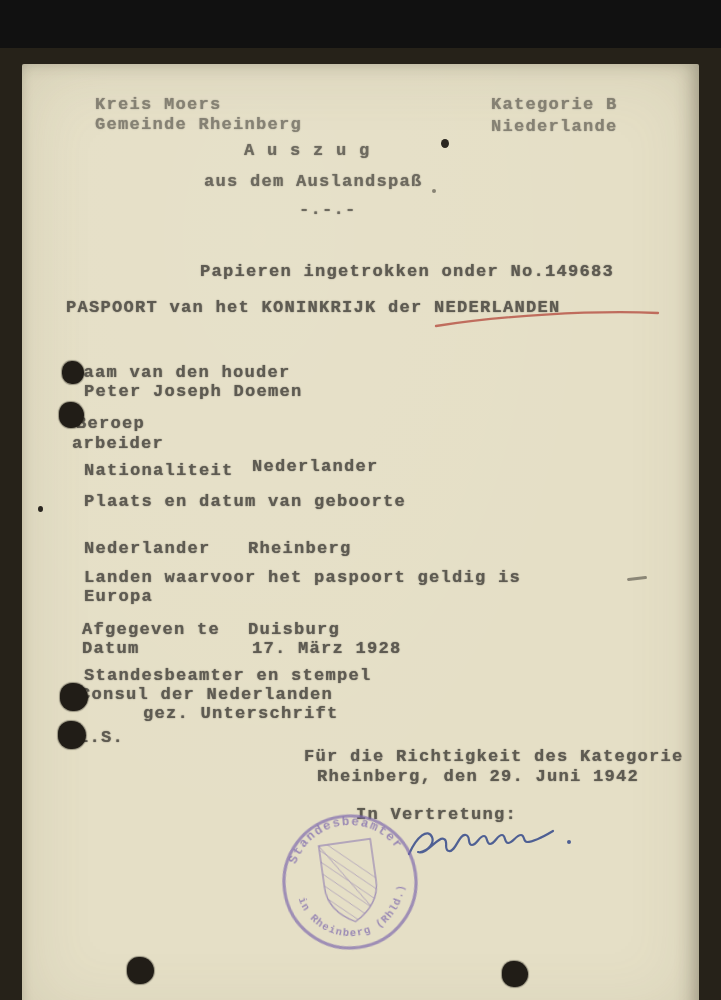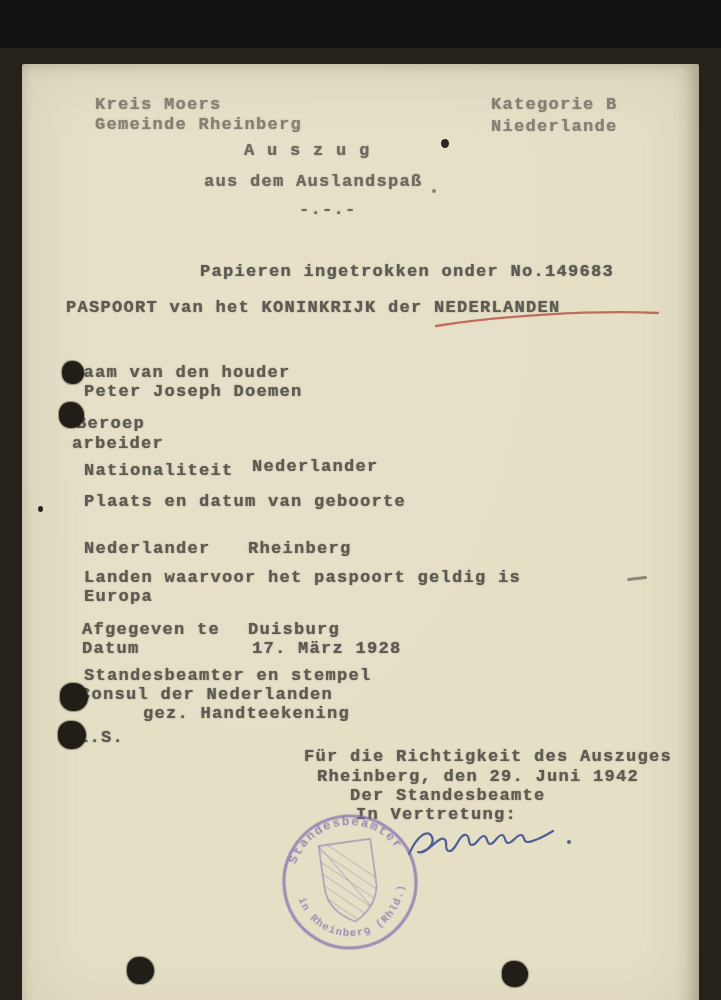--- a/index.html
+++ b/index.html
@@ -84,26 +84,25 @@
     <div class="line t-dark" style="left:62px;top:475px">Nederlander</div>
     <div class="line t-dark" style="left:226px;top:475px">Rheinberg</div>
     <div class="line t-dark" style="left:62px;top:504px">Landen waarvoor het paspoort geldig is</div>
     <div class="line t-dark" style="left:62px;top:523px">Europa</div>
     <div class="line t-dark" style="left:60px;top:556px">Afgegeven te</div>
     <div class="line t-dark" style="left:226px;top:556px">Duisburg</div>
     <div class="line t-dark" style="left:60px;top:575px">Datum</div>
     <div class="line t-dark" style="left:230px;top:575px">17. März 1928</div>
     <div class="line t-dark" style="left:62px;top:602px">Standesbeamter en stempel</div>
     <div class="line t-dark" style="left:58px;top:621px">Consul der Nederlanden</div>
-    <div class="line t-dark" style="left:121px;top:640px">gez. Handteekening</div>
+    <div class="line t-dark" style="left:121px;top:640px">gez. Unterschrift</div>
     <div class="line t-dark" style="left:56px;top:664px">L.S.</div>
 
-    <div class="line t-dark" style="left:282px;top:683px">Für die Richtigkeit des Auszuges</div>
+    <div class="line t-dark" style="left:282px;top:683px">Für die Richtigkeit des Kategorie</div>
     <div class="line t-dark" style="left:295px;top:703px">Rheinberg, den 29. Juni 1942</div>
-    <div class="line t-dark" style="left:328px;top:722px">Der Standesbeamte</div>
     <div class="line t-dark" style="left:334px;top:741px">In Vertretung:</div>
 
     <svg class="mark-svg" style="left:373px;top:754px" width="210" height="55" viewBox="0 0 210 55">
       <g style="stroke:var(--signature-blue,#3e528e)" fill="none" stroke-width="2.2" stroke-linecap="round" stroke-linejoin="round" opacity=".9">
         <path d="M 14,36
              c 8,-18 19,-26 23,-17
              c 3,7 -7,17 -14,15
              c 9,3 20,-16 26,-13
              c 5,2 -1,11 5,12
              c 7,1 10,-18 17,-16

